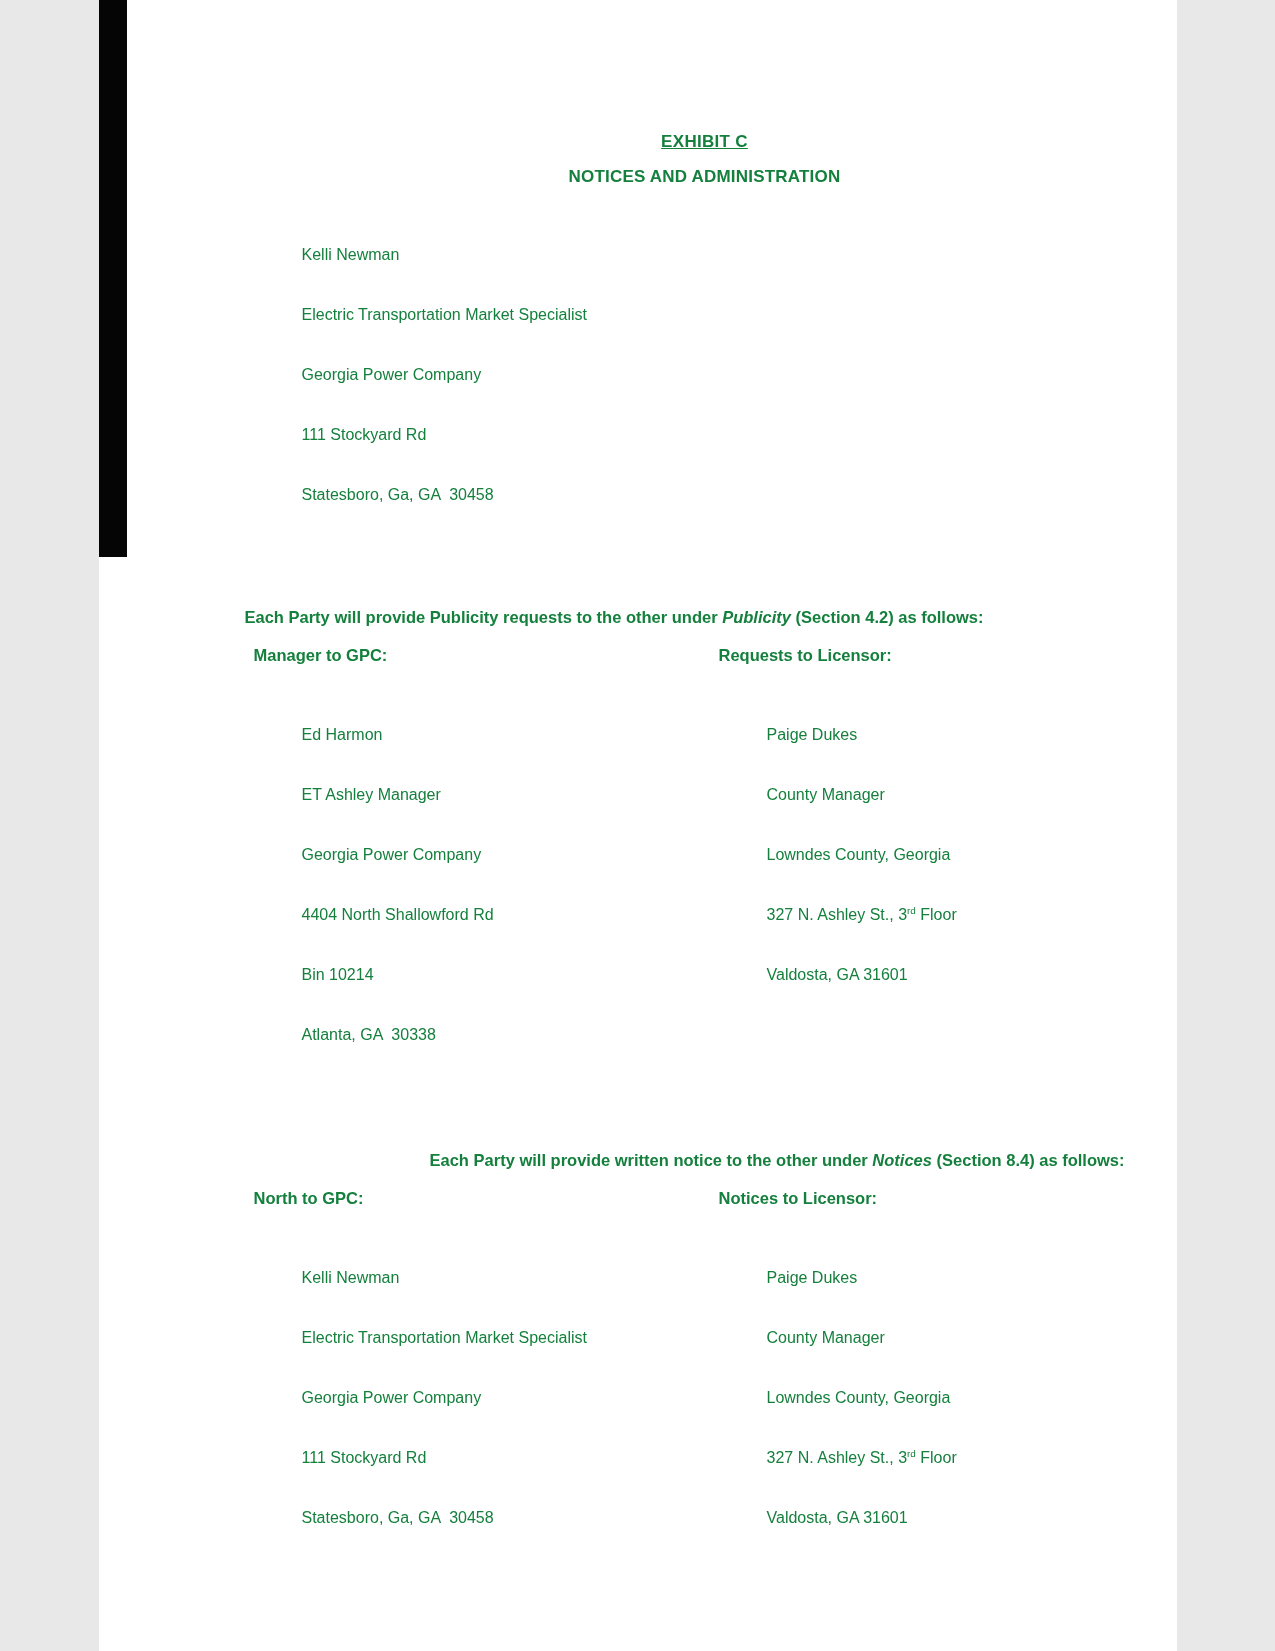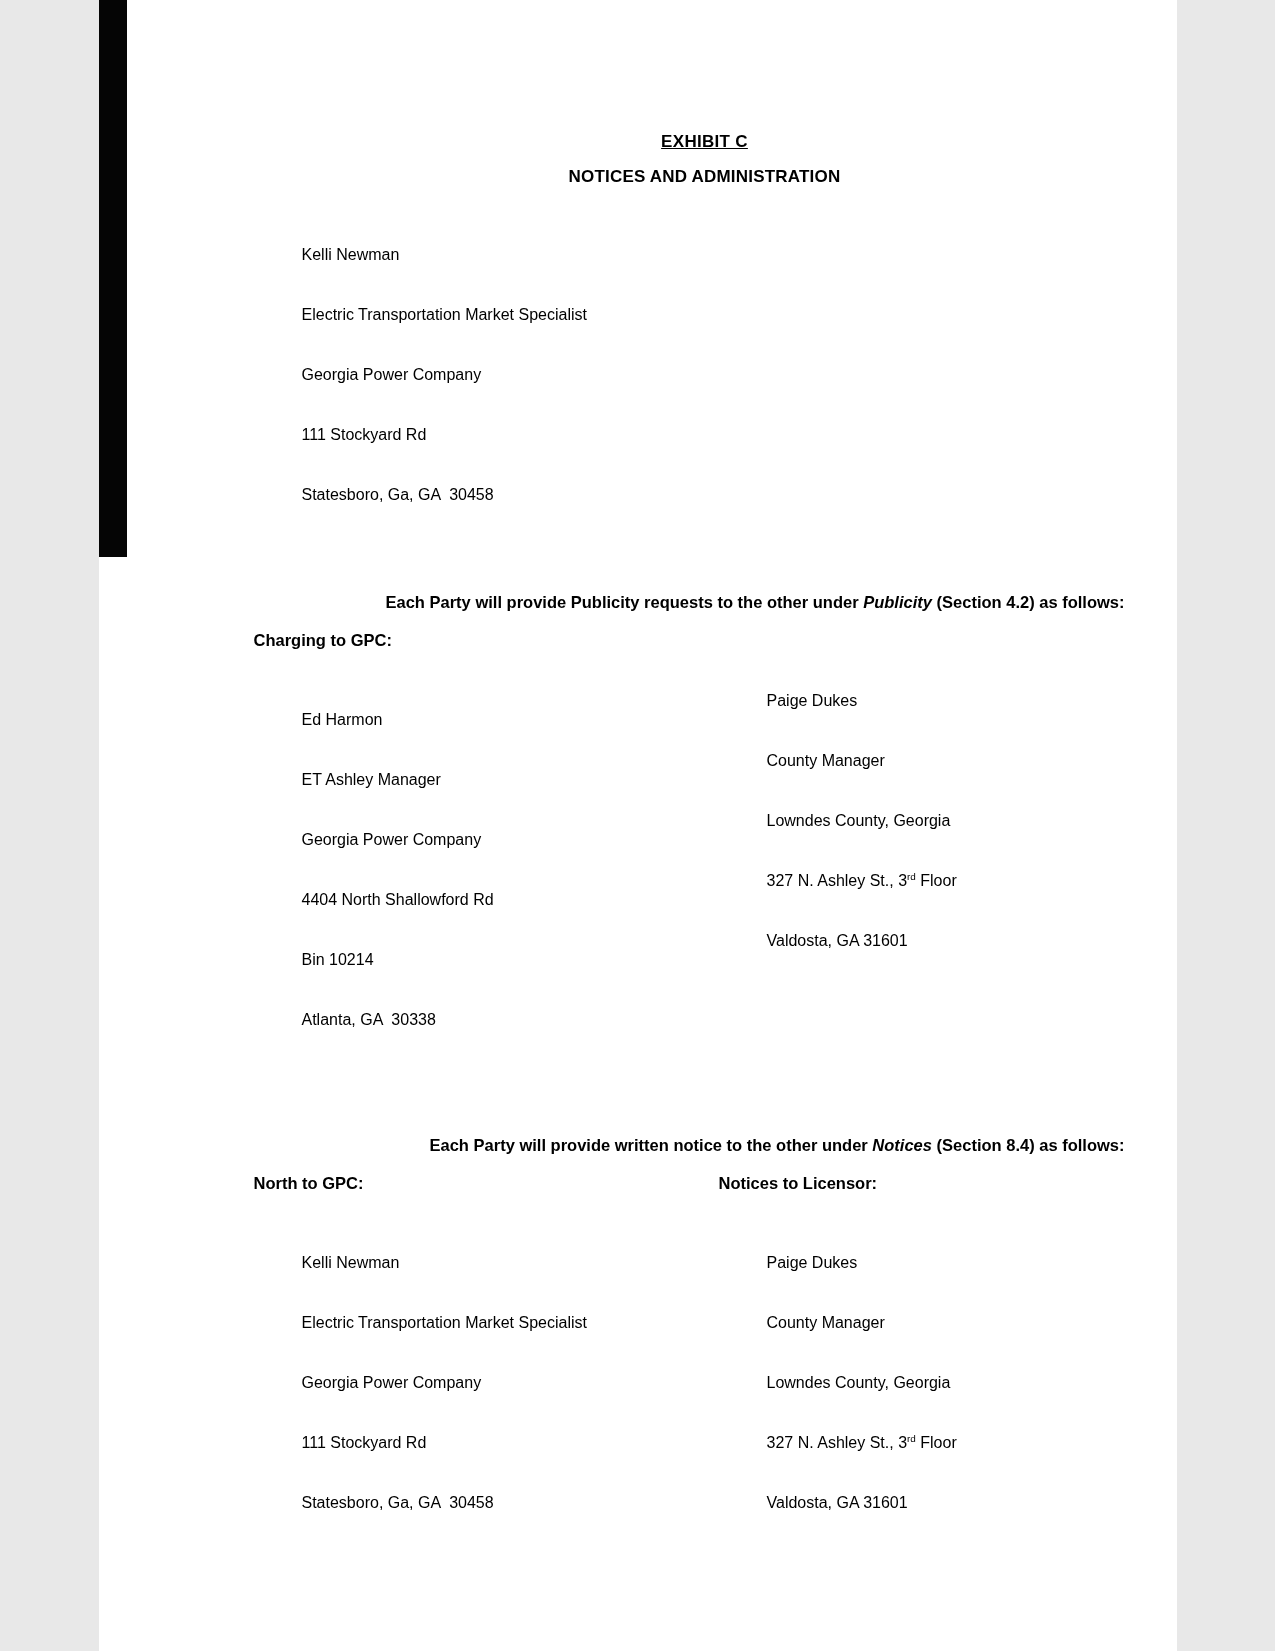--- a/index.html
+++ b/index.html
@@ -6,21 +6,21 @@
     margin: 0;
     padding: 0;
     background: #e8e8e8;
   }
   .page {
     position: relative;
     width: 1078px;
     height: 1651px;
     background: #ffffff;
     font-family: "Liberation Sans", sans-serif;
-    color: #000000;
+    color: #15803d;
     overflow: hidden;
     margin: 0 auto;
   }
   .scan-bar {
     position: absolute;
     left: 0;
     top: 0;
     width: 28px;
     height: 557px;
     background: #050505;
@@ -85,21 +85,21 @@
     font-weight: 700;
   }
   .two-col .address {
     margin-top: 20px;
   }
   sup {
     font-size: 0.62em;
     vertical-align: super;
     line-height: 0;
   }
-  .gap-lg { margin-top: 46px; text-align: right; }
+  .gap-lg { margin-top: 61px; }
   .gap-xl { margin-top: 64px; text-align: right; }
 </style>
 </head>
 <body>
 
 <div class="page">
   <div class="scan-bar"></div>
 
   <div class="content">
 
@@ -112,31 +112,32 @@
       <div>Electric Transportation Market Specialist</div>
       <div>Georgia Power Company</div>
       <div>111 Stockyard Rd</div>
       <div>Statesboro, Ga, GA  30458</div>
     </div>
 
     <p class="para gap-lg"><span>Each Party will provide Publicity requests to the other under </span><em>Publicity</em><span> (Section 4.2) as follows:</span></p>
 
     <div class="two-col">
       <div class="col-left">
-        <h3 class="section-heading">Charging to GPC:</h3>
+        <h3 class="section-heading">Manager to GPC:</h3>
         <div class="address">
           <div>Ed Harmon</div>
           <div>ET Ashley Manager</div>
           <div>Georgia Power Company</div>
           <div>4404 North Shallowford Rd</div>
           <div>Bin 10214</div>
           <div>Atlanta, GA  30338</div>
         </div>
       </div>
       <div class="col-right">
+        <h3 class="section-heading">Requests to Licensor:</h3>
         <div class="address">
           <div>Paige Dukes</div>
           <div>County Manager</div>
           <div>Lowndes County, Georgia</div>
           <div><span>327 N. Ashley St., 3</span><sup>rd</sup><span> Floor</span></div>
           <div>Valdosta, GA 31601</div>
         </div>
       </div>
     </div>
 

